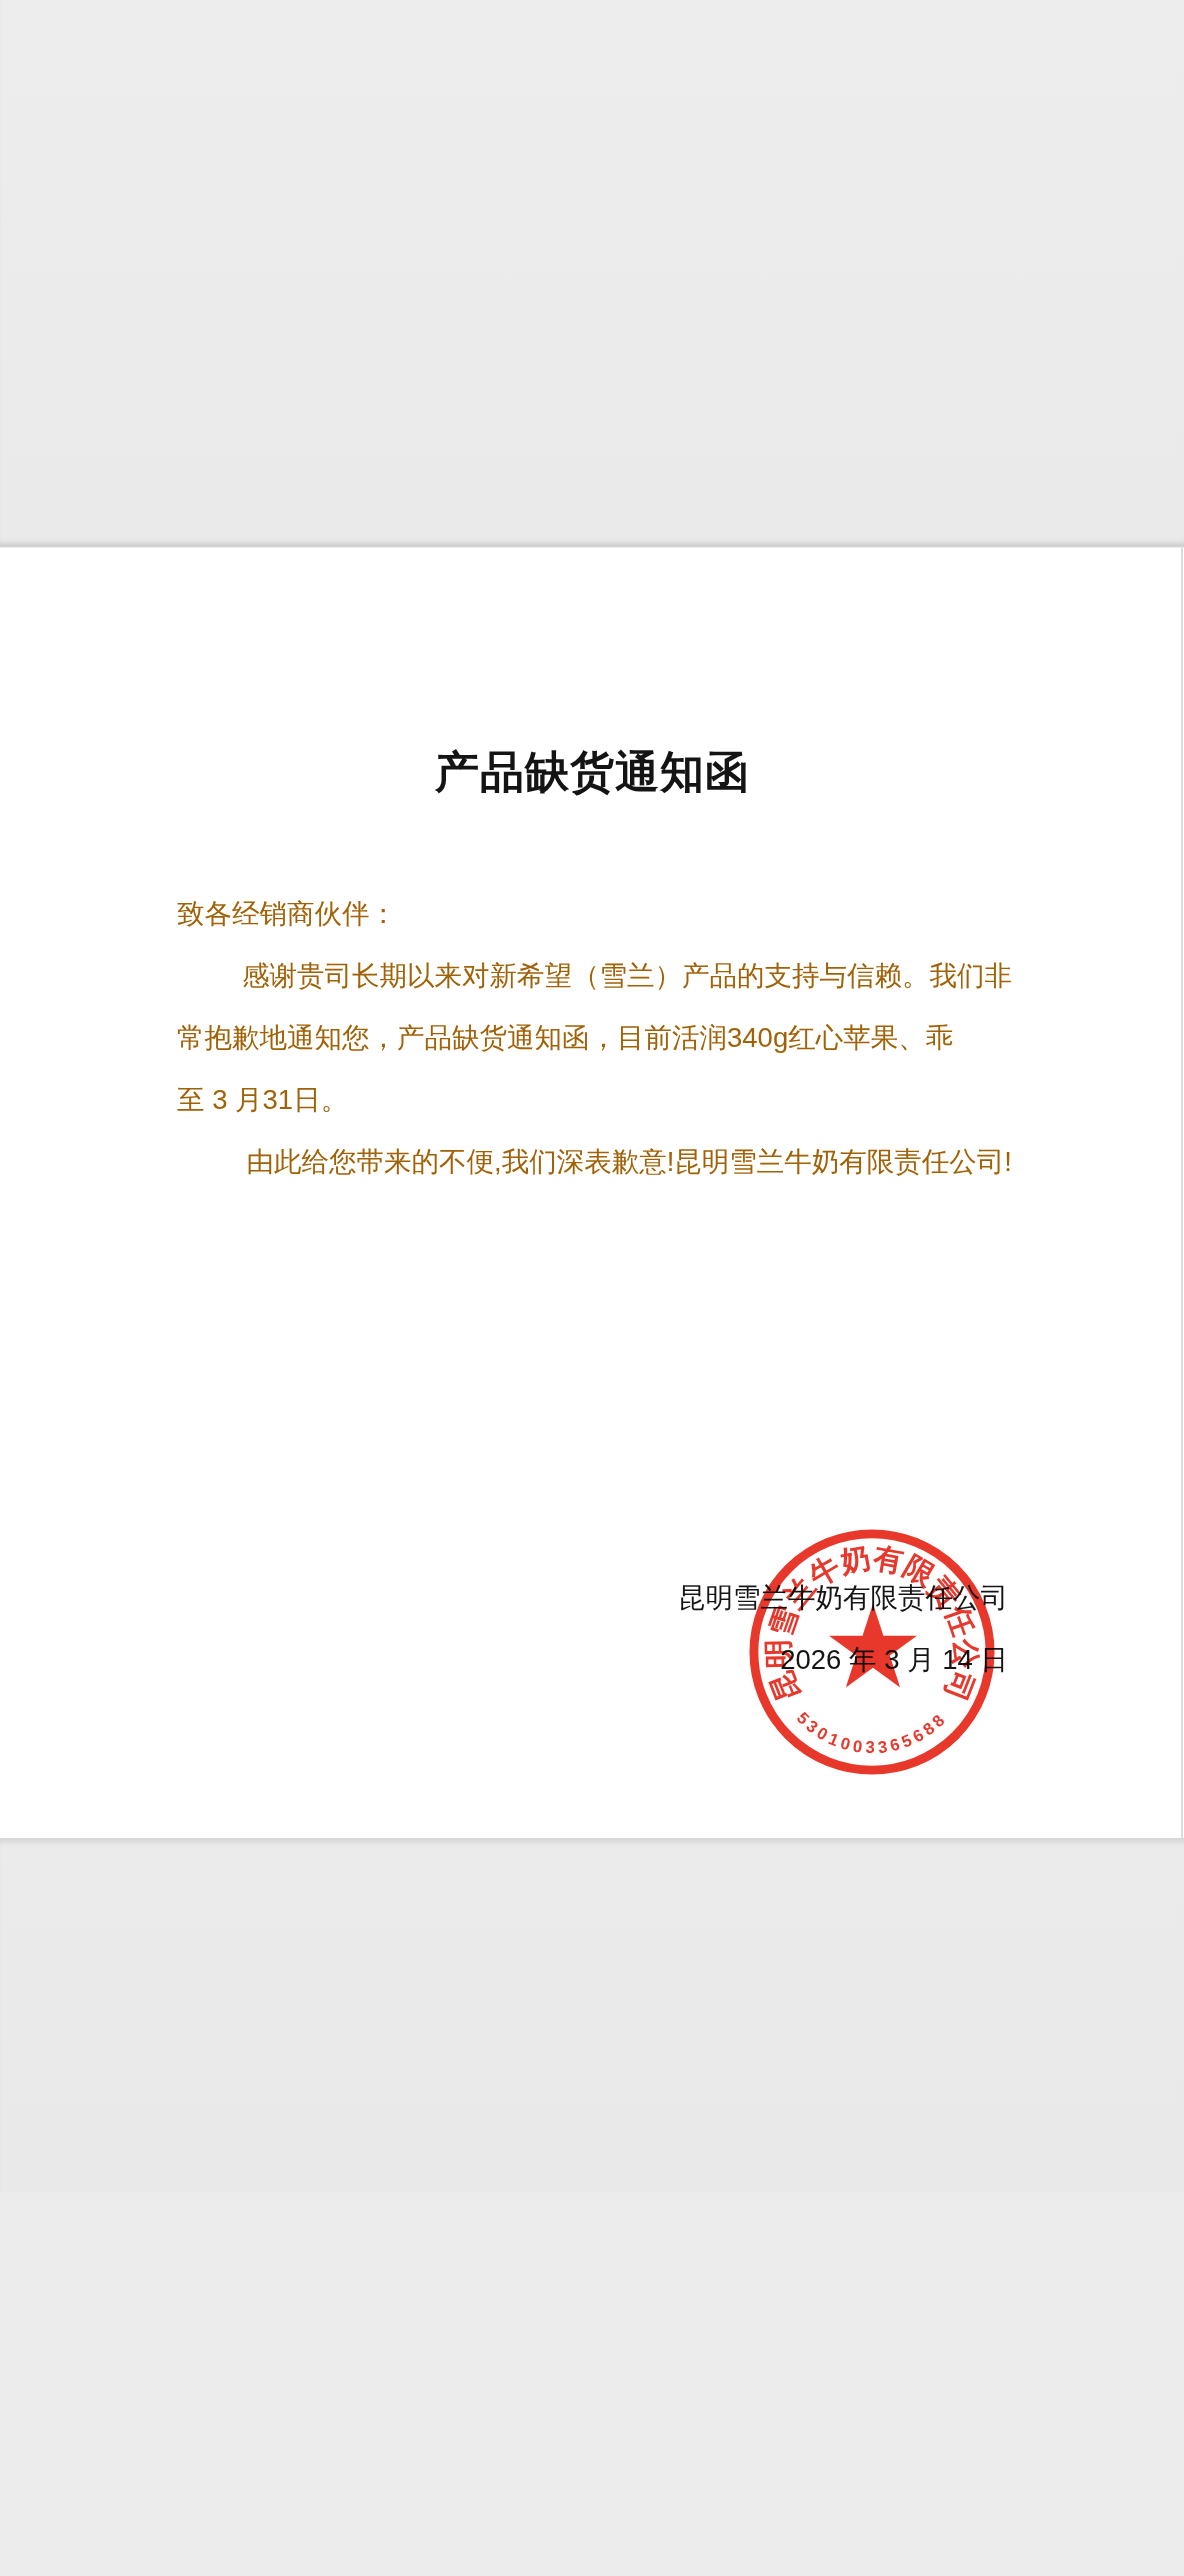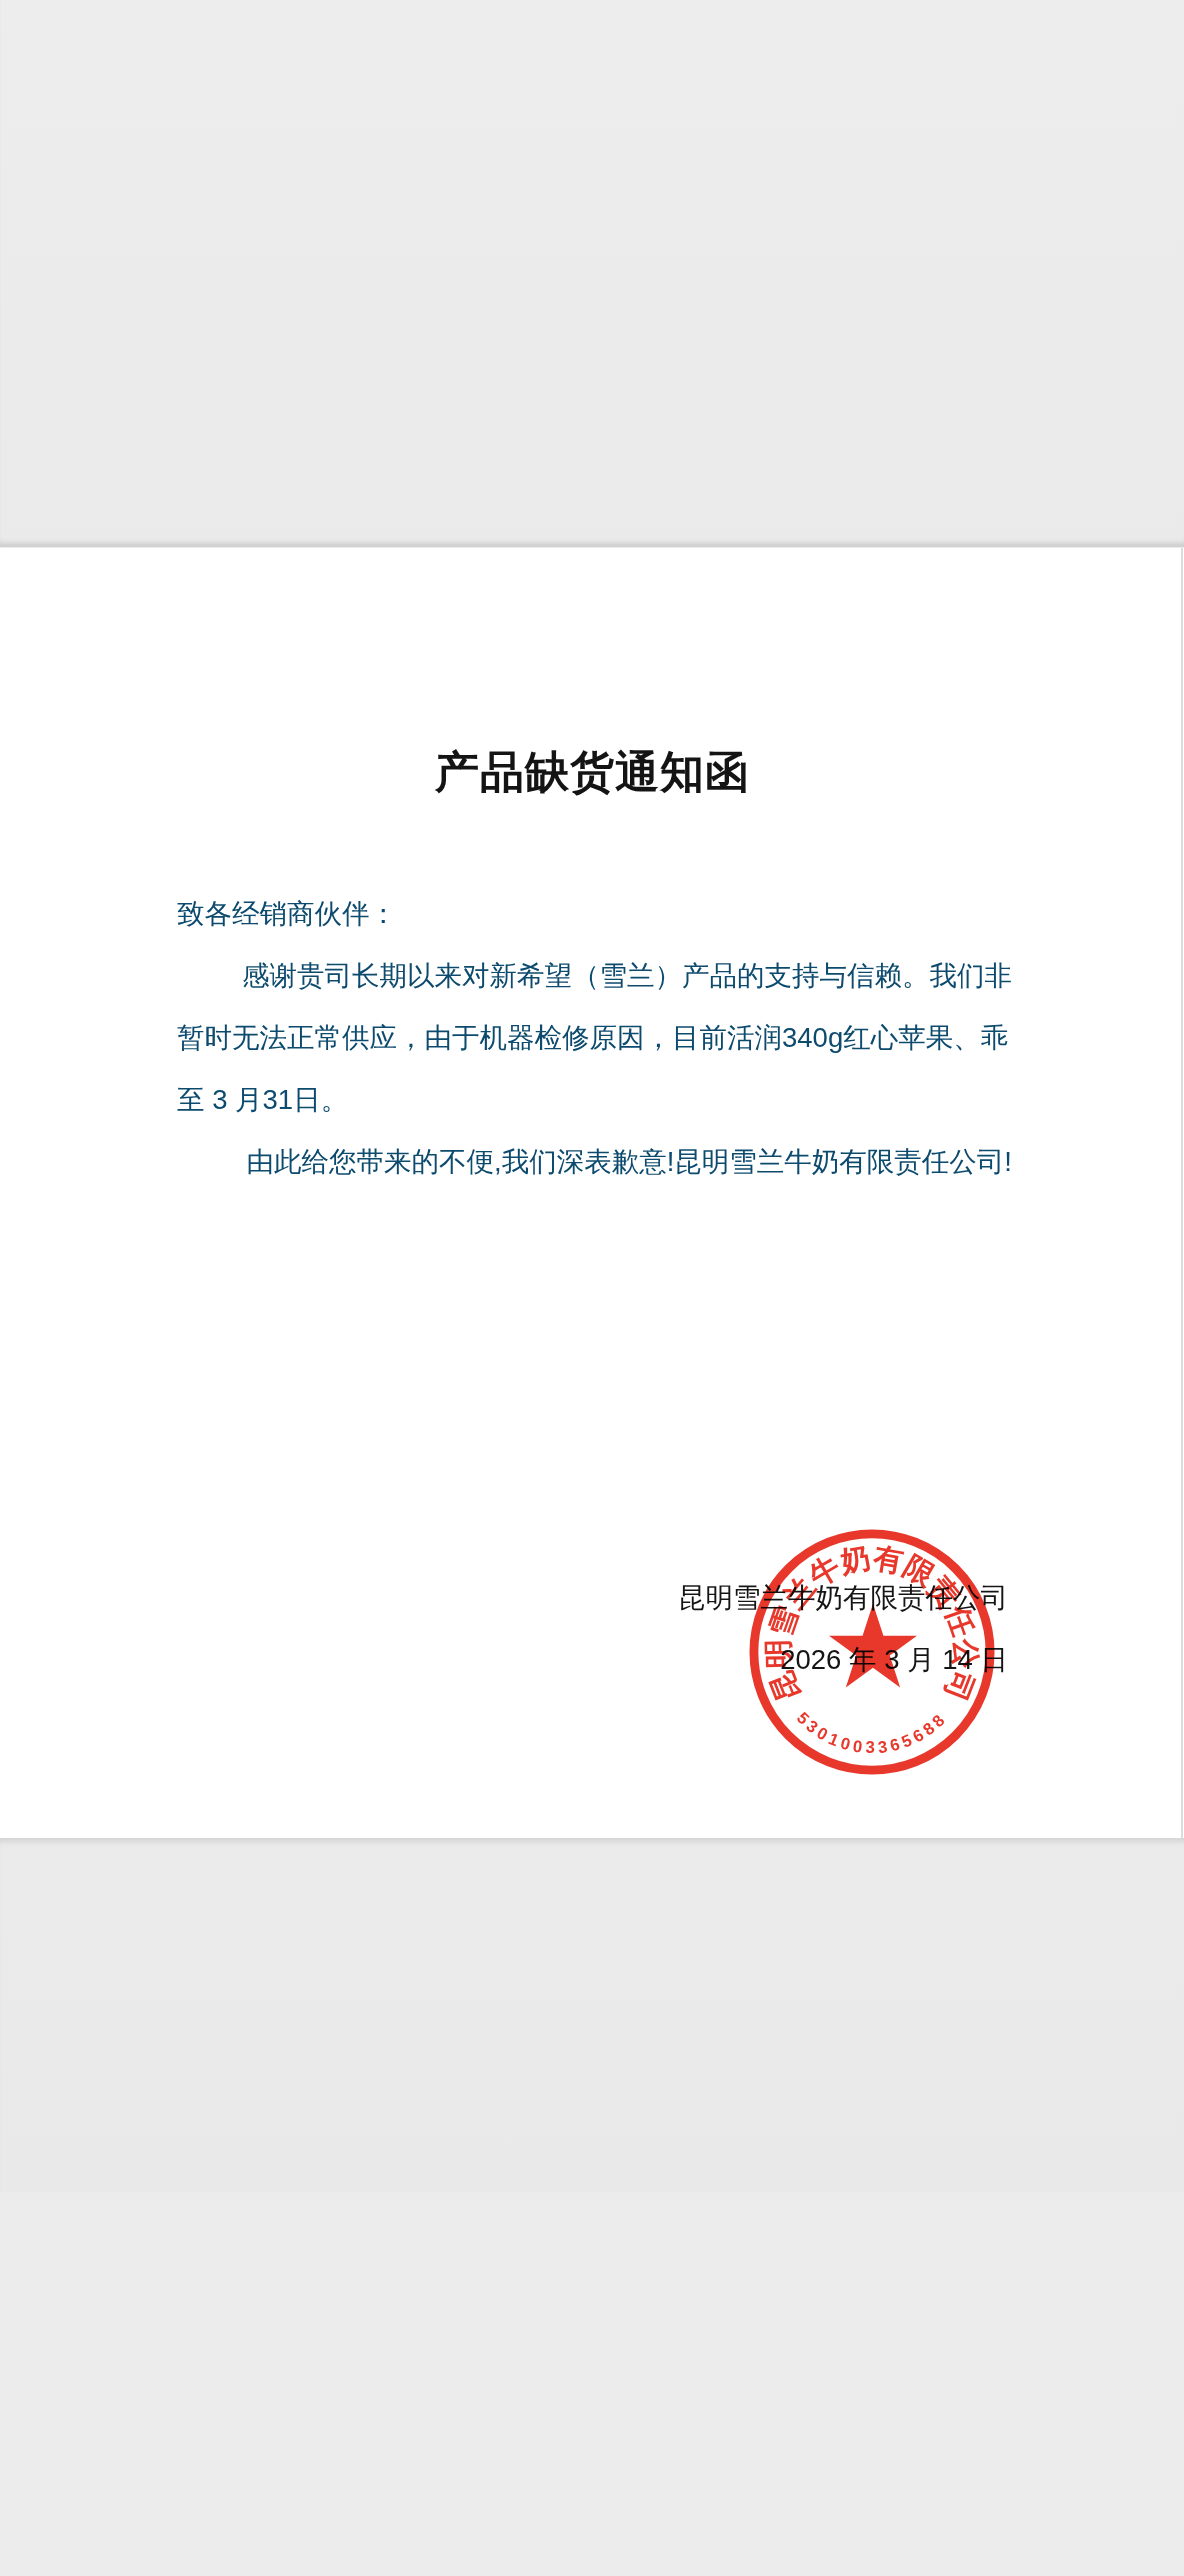--- a/index.html
+++ b/index.html
@@ -64,21 +64,21 @@
     letter-spacing: 1px;
     color: #141414;
   }
   .doc-text {
     position: absolute;
     top: 335px;
     left: 177px;
     width: 835px;
     font-size: 27.5px;
     line-height: 62px;
-    color: #0c4a6e;
+    color: #a16207;
   }
   .doc-text .line { white-space: nowrap; }
   .doc-text .indent { text-indent: 55px; text-align: right; }
   .signature-block {
     position: absolute;
     top: 1019px;
     left: 177px;
     width: 831px;
     text-align: right;
     font-size: 27.5px;
@@ -117,21 +117,21 @@
 
   <div class="band-top"></div>
 
   <div class="page">
 
     <div class="doc-title">产品缺货通知函</div>
 
     <div class="doc-text">
       <div class="line">致各经销商伙伴：</div>
       <div class="line indent">感谢贵司长期以来对新希望（雪兰）产品的支持与信赖。我们非</div>
-      <div class="line">暂时无法正常供应，由于机器检修原因，目前活润340g红心苹果、乖</div>
+      <div class="line">常抱歉地通知您，产品缺货通知函，目前活润340g红心苹果、乖</div>
       <div class="line">至 3 月31日。</div>
       <div class="line indent">由此给您带来的不便,我们深表歉意!昆明雪兰牛奶有限责任公司!</div>
     </div>
 
     <div class="signature-block">
       <div class="line">昆明雪兰牛奶有限责任公司</div>
       <div class="line">2026 年 3 月 14 日</div>
     </div>
 
     <svg class="seal" viewBox="-125 -125 250 250">

